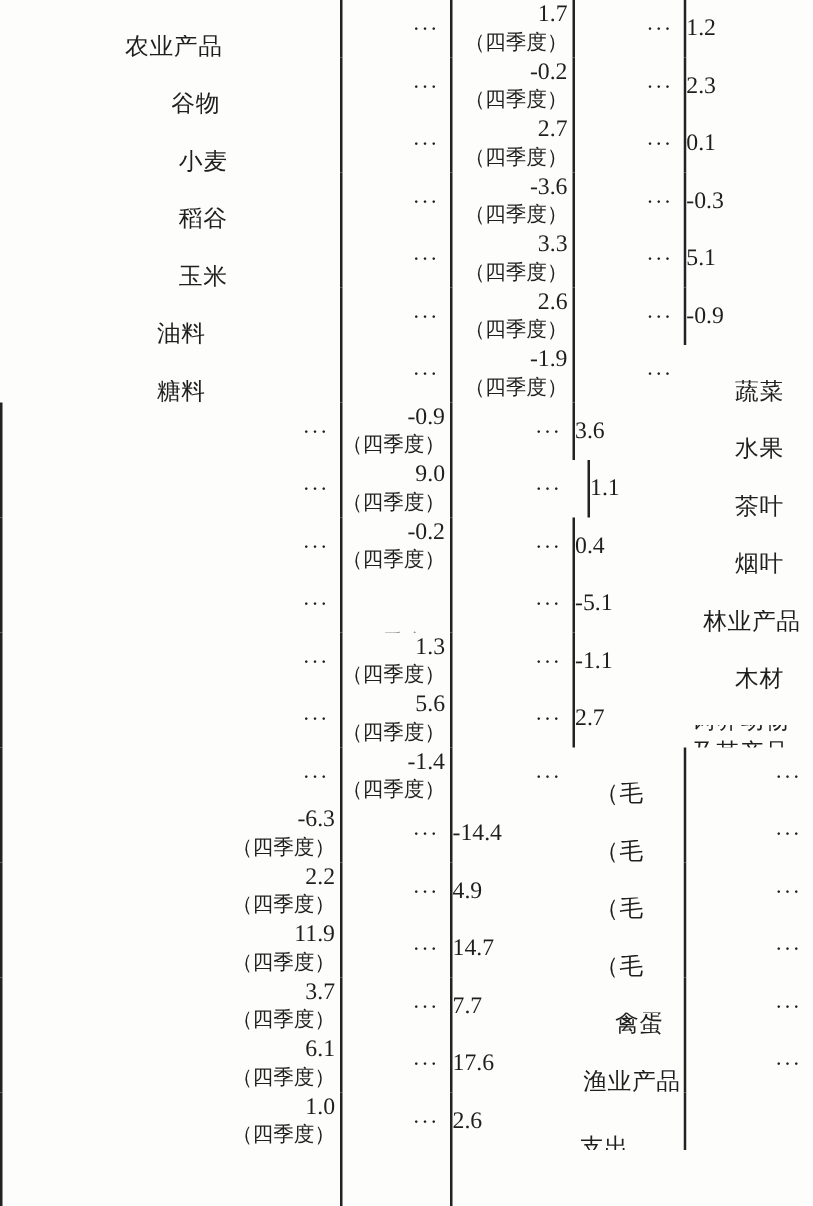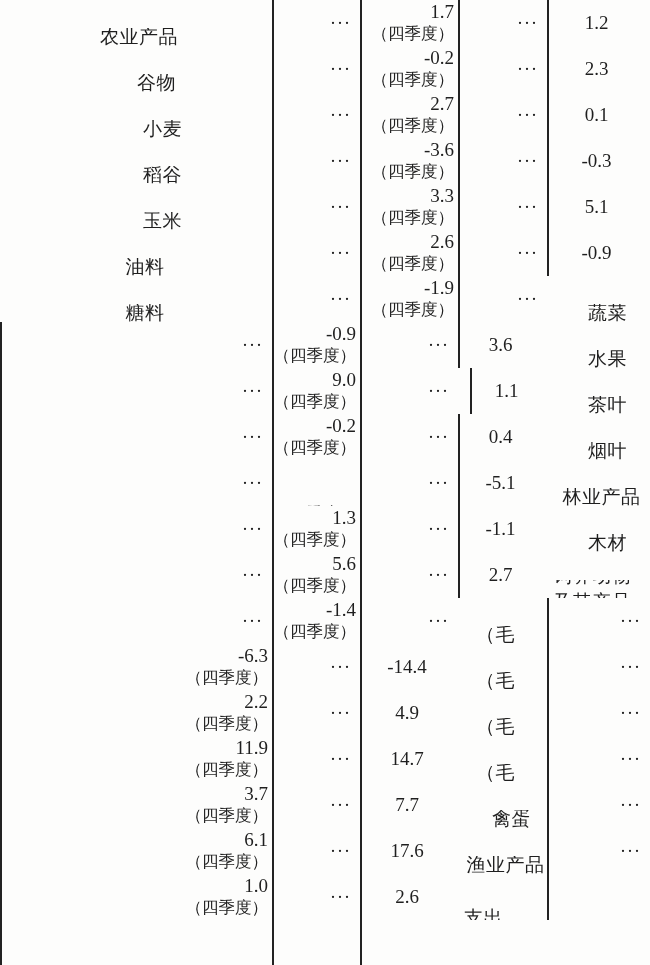--- a/index.html
+++ b/index.html
@@ -57,21 +57,21 @@
   .qvalue {
     font-size: 19px;
     display: block;
   }
   .qperiod {
     font-size: 16.5px;
     display: block;
     white-space: nowrap;
   }
   .avalue-cell {
-    justify-content: center;
+    justify-content: flex-start;
     padding-right: 6px;
     font-size: 19px;
   }
 </style>
 </head>
 <body>
 
 <div id="page" style="background: rgb(253, 253, 252); color: rgb(31, 31, 31);">
   <div id="grid">
       <div class="cell label-cell indent-0">

